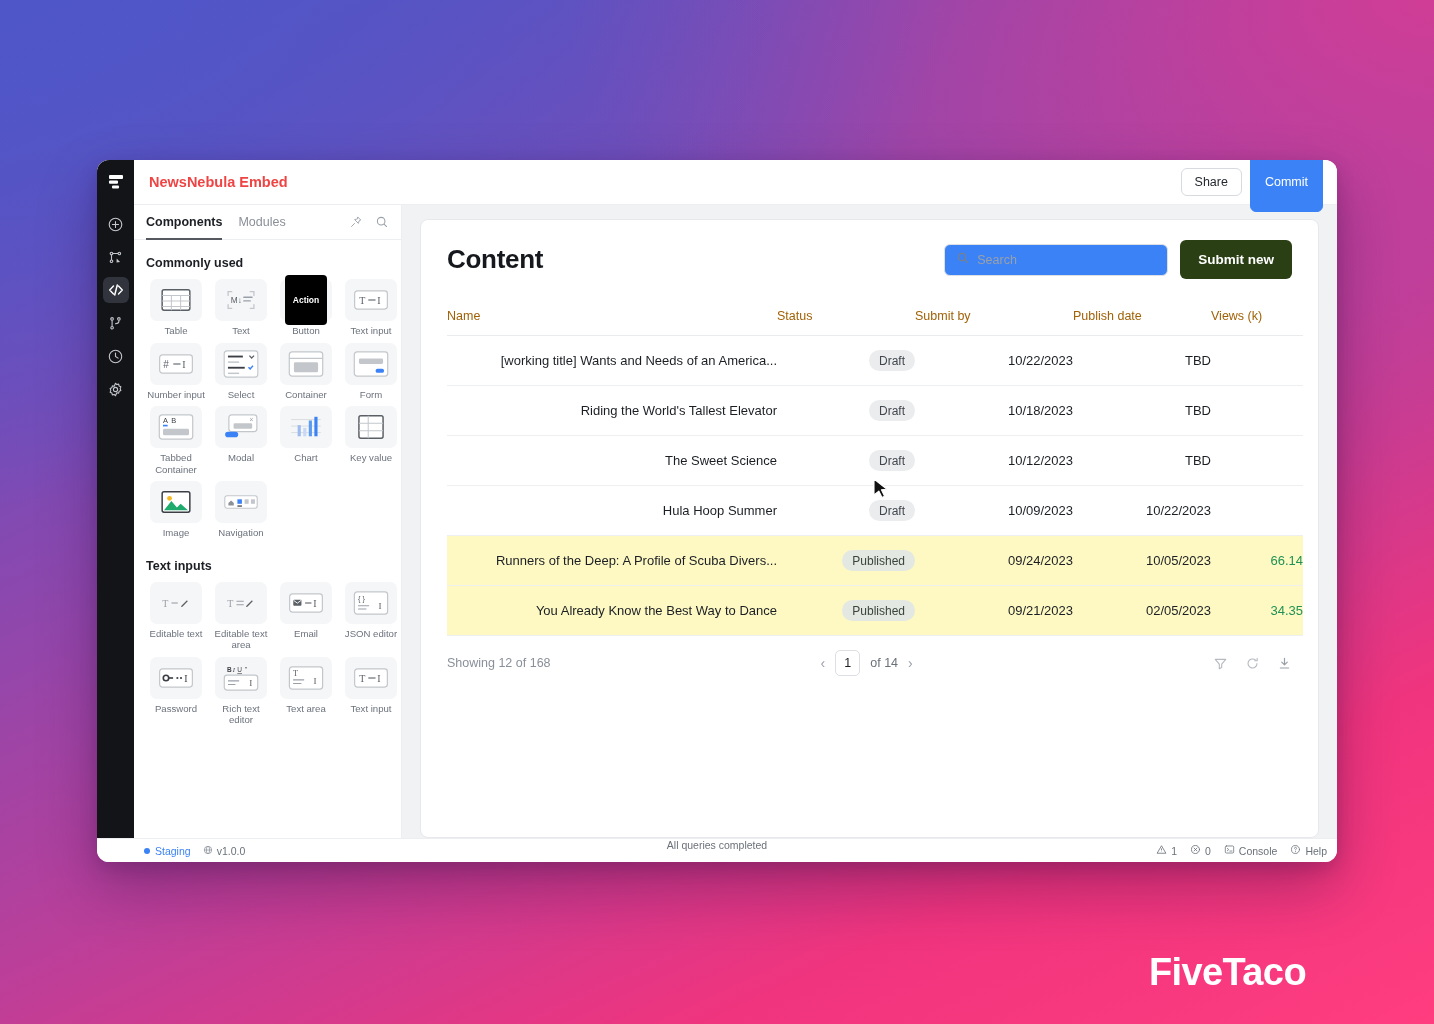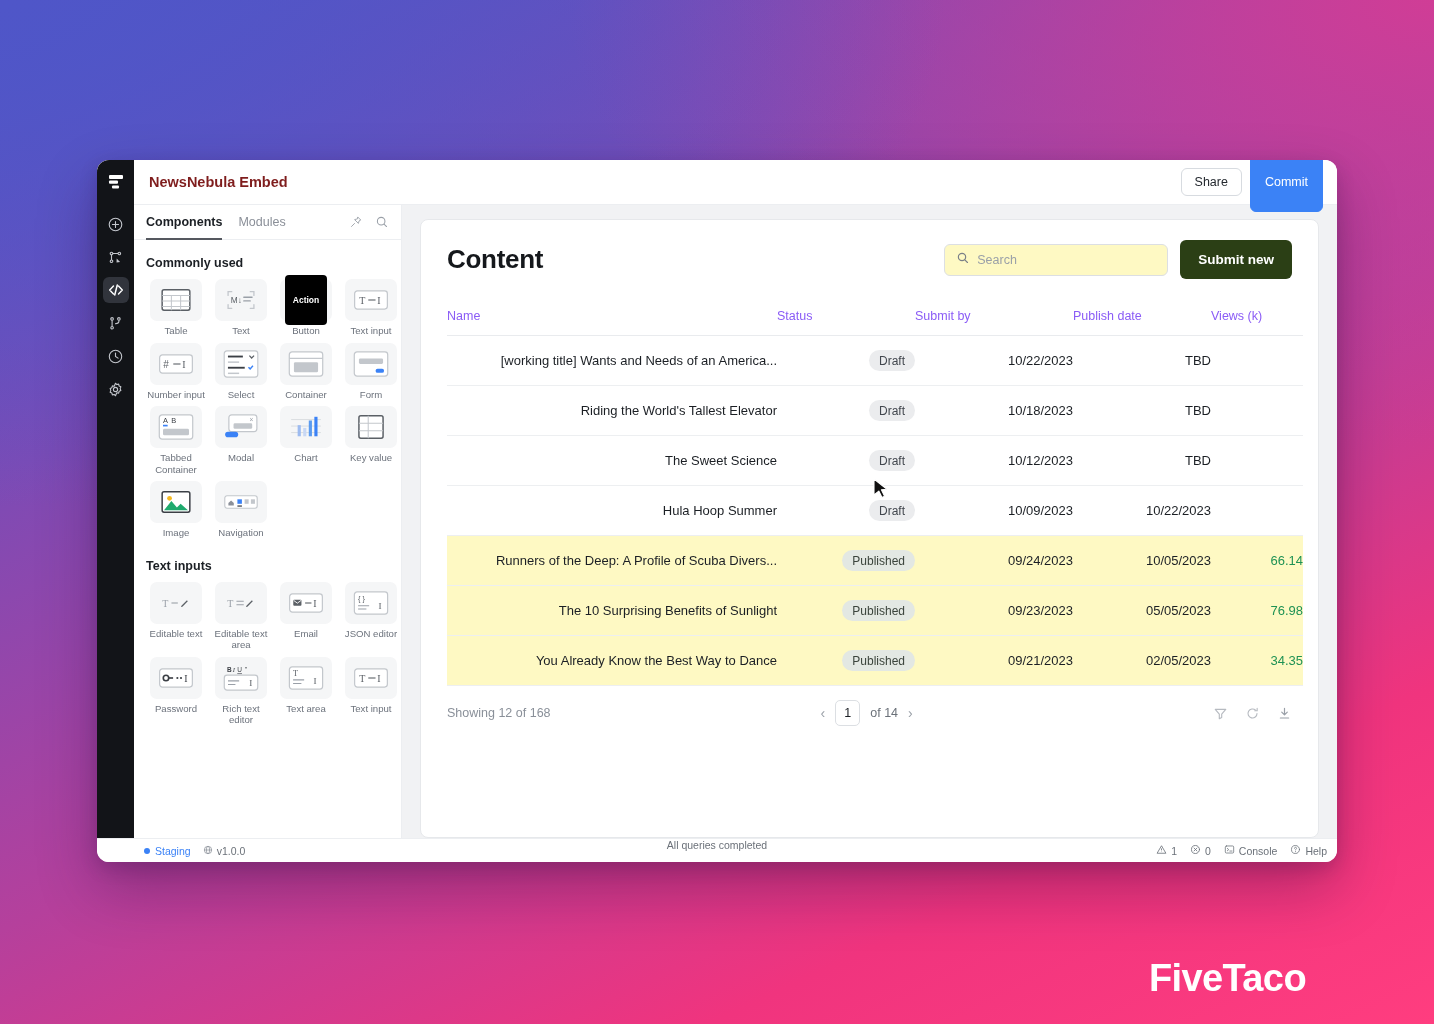--- a/index.html
+++ b/index.html
@@ -10,21 +10,21 @@
   body {
     background:
       radial-gradient(120% 90% at 0% 0%, #4f56c8 0%, rgba(79,86,200,0) 55%),
       radial-gradient(110% 80% at 100% 0%, #d03d96 0%, rgba(208,61,150,0) 55%),
       linear-gradient(155deg, #5055c6 0%, #7c4bb5 28%, #b5409c 55%, #f0347e 80%, #ff3d7f 100%);
     position: relative;
   }
 
   
   .watermark {
-    position: absolute; right: 128px; bottom: 24px;
+    position: absolute; right: 128px; bottom: 30px;
     color: #ffffff; font-size: 38px; font-weight: bold;
     letter-spacing: -0.6px;
   }
 
   
   .window {
     position: absolute; left: 97px; top: 160px;
     width: 1240px; height: 702px;
     border-radius: 12px;
     background: #ffffff;
@@ -35,21 +35,21 @@
 
   
   .titlebar {
     height: 45px; flex: 0 0 45px;
     display: flex; align-items: center;
     padding: 0 14px 0 52px;
     border-bottom: 1px solid #eceef1;
     background: #fff;
     position: relative; z-index: 3;
   }
-  .app-title { font-size: 14.5px; font-weight: bold; color: #7f1d1d; }
+  .app-title { font-size: 14.5px; font-weight: bold; color: #ef4444; }
   .titlebar-actions { margin-left: auto; display: flex; gap: 8px; align-items: center; }
   .btn-share {
     font-size: 12.5px; color: #24292f; background: #fff;
     border: 1px solid #d7dbe0; border-radius: 6px;
     padding: 6px 13px; cursor: pointer;
   }
   .btn-commit {
     font-size: 12.5px; color: #fff; background: #3b82f6;
     border: 1px solid #3b82f6; border-radius: 6px;
     padding: 22px 14px; cursor: pointer; font-weight: 500;
@@ -114,37 +114,37 @@
     flex: 1; background: #fff; border-radius: 8px;
     border: 1px solid #e6e8eb;
     padding: 20px 26px 0 26px; min-height: 0; overflow: hidden;
     position: relative;
   }
   .card-head { display: flex; align-items: center; }
   .page-title { font-size: 26px; font-weight: bold; color: #15181c; letter-spacing: -0.3px; }
   .head-right { margin-left: auto; display: flex; align-items: center; gap: 12px; }
   .search-box {
     width: 224px; height: 32px; border: 1px solid #dcdfe3; border-radius: 6px;
-    display: flex; align-items: center; gap: 7px; padding: 0 11px; background: #fef9c3;
+    display: flex; align-items: center; gap: 7px; padding: 0 11px; background: #3b82f6;
   }
   .search-box input {
     border: 0; outline: 0; font-size: 12.5px; color: #1b1f24;
     font-family: "Liberation Sans", sans-serif; width: 100%; background: transparent;
   }
   .search-box input::placeholder { color: #9aa0a8; }
   .btn-submit {
     background: #2b3f15; color: #fff; border: 0; border-radius: 6px;
     font-size: 13.5px; font-weight: bold; padding: 0 18px; height: 39px;
     cursor: pointer; font-family: "Liberation Sans", sans-serif;
   }
 
   
   table { width: 100%; border-collapse: collapse; margin-top: 30px; table-layout: fixed; }
   thead th {
-    text-align: left; font-size: 12.5px; font-weight: normal; color: #8b5cf6;
+    text-align: left; font-size: 12.5px; font-weight: normal; color: #a16207;
     padding: 0 0 12px 0; border-bottom: 1px solid #e9ebee;
   }
   tbody td {
     font-size: 13px; color: #1b1f24; padding: 14px 0;
     border-bottom: 1px solid #edeff1; white-space: nowrap;
     overflow: hidden; text-overflow: ellipsis; text-align: right;
   }
   tbody tr.published { background: #fef9c3; }
   .col-name   { width: 330px; }
   .col-status { width: 138px; }
@@ -619,27 +619,20 @@
               <td class="views"></td>
             </tr>
             <tr class="published">
               <td>Runners of the Deep: A Profile of Scuba Divers...</td>
               <td><span class="badge published">Published</span></td>
               <td>09/24/2023</td>
               <td>10/05/2023</td>
               <td class="views">66.14</td>
             </tr>
             <tr class="published">
-              <td>The 10 Surprising Benefits of Sunlight</td>
-              <td><span class="badge published">Published</span></td>
-              <td>09/23/2023</td>
-              <td>05/05/2023</td>
-              <td class="views">76.98</td>
-            </tr>
-            <tr class="published">
               <td>You Already Know the Best Way to Dance</td>
               <td><span class="badge published">Published</span></td>
               <td>09/21/2023</td>
               <td>02/05/2023</td>
               <td class="views">34.35</td>
             </tr>
           </tbody>
         </table>
 
         <div class="tfoot">

